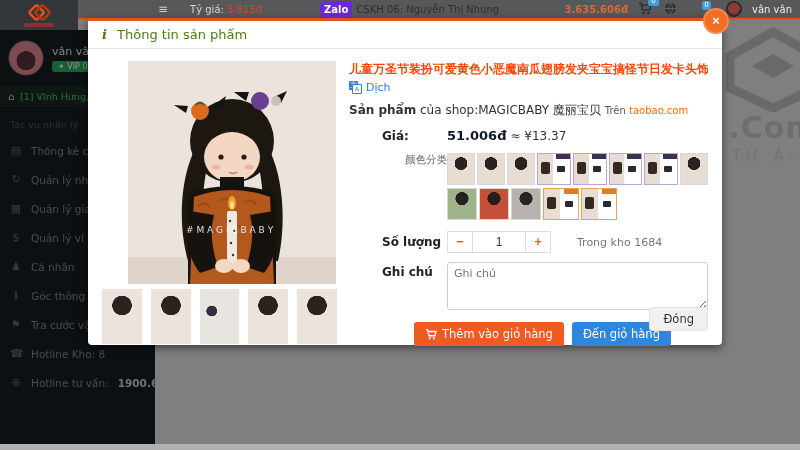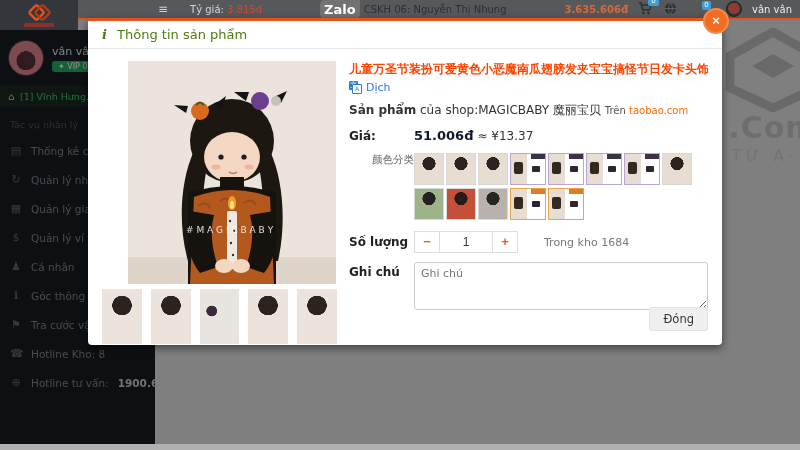--- a/index.html
+++ b/index.html
@@ -7,21 +7,21 @@
        font-family:"DejaVu Sans","Liberation Sans",sans-serif;background:#e3e3e3;}
 
   
   .topbar{position:absolute;left:0;top:0;width:800px;height:18px;background:#57585a;
           border-bottom:2px solid #e8511b;z-index:60;display:flex;align-items:center;
           font-size:10px;color:#d6d6d6;}
   .hamburger{margin-left:158px;color:#cfcfcf;font-size:12px;line-height:18px;cursor:pointer;}
   .tygia{margin-left:22px;white-space:nowrap;}
   .tygia .val{color:#cf4a33;font-weight:normal;}
   .zalo-wrap{margin-left:58px;display:flex;align-items:center;gap:4px;white-space:nowrap;color:#2e2e2e;}
-  .zalo-pill{background:#737373;color:#fff;font-size:13px;font-weight:bold;
+  .zalo-pill{background:#6d28d9;color:#fff;font-size:10px;font-weight:bold;
              border-radius:6px 2px 6px 6px;padding:3px 4px;}
   .tb-right{margin-left:auto;display:flex;align-items:center;gap:10px;padding-right:8px;}
   .balance{color:#d8693b;font-weight:bold;}
   .tb-ic{position:relative;width:16px;height:14px;display:inline-block;}
   .tb-badge{position:absolute;top:-5px;right:-5px;background:#3f9ddb;color:#fff;font-size:7px;
             min-width:9px;height:9px;line-height:9px;text-align:center;border-radius:2px;padding:0 1px;}
   .tb-avatar{width:14px;height:14px;border-radius:50%;background:radial-gradient(circle at 50% 45%,#8d3b34 0 55%,#2f3133 56%);border:1px solid #222;}
   .tb-user{color:#ececec;}
   .hidden-badge{position:absolute;left:702px;top:1px;z-index:62;background:#3f9ddb;color:#fff;
             font-size:7px;min-width:9px;height:9px;line-height:9px;text-align:center;border-radius:2px;}
@@ -84,21 +84,21 @@
   .translate-row{display:flex;align-items:center;gap:4px;margin-top:3px;color:#2b7de0;font-size:11px;cursor:pointer;}
   .tr-ic{width:13px;height:13px;position:relative;}
   .tr-ic .b1{position:absolute;left:0;top:0;width:9px;height:9px;background:#2b7de0;border-radius:1px;
              color:#fff;font-size:7px;line-height:9px;text-align:center;}
   .tr-ic .b2{position:absolute;right:0;bottom:0;width:8px;height:8px;background:#fff;border:1px solid #2b7de0;
              border-radius:1px;color:#2b7de0;font-size:6px;line-height:7px;text-align:center;}
   .shop-row{margin-top:8px;font-size:12px;white-space:nowrap;overflow:hidden;}
   .shop-row .trn{font-size:10px;color:#555;}
   .shop-link{color:#ff6a00;text-decoration:none;font-size:10px;cursor:pointer;}
   .price-row{margin-top:9px;display:flex;align-items:baseline;}
-  .lbl{width:65px;flex:0 0 65px;font-weight:bold;font-size:12px;color:#222;}
+  .lbl{width:65px;flex:0 0 65px;font-weight:bold;font-size:12px;color:#222;margin-left:33px;}
   .lbl.cjk{font-weight:normal;font-size:10.5px;color:#666;}
   .price-vnd{color:#0f172a;font-weight:bold;font-size:13px;}
   .price-cny{color:#333;font-size:12px;margin-left:4px;}
   .variants-row{margin-top:10px;display:flex;text-align:right;}
   .vrows{flex:1;min-width:0;}
   .vrow{display:flex;gap:2px;margin-bottom:3px;}
   .vth{height:32px;cursor:pointer;border:1px solid #d8d8d8;box-sizing:border-box;}
   .vth.photo{width:30px;background:radial-gradient(circle at 50% 32%,#2a2320 0 26%,#e7ddd2 27%),
              linear-gradient(180deg,#e7ddd2 0 48%,#a8541f 49%,#8a4418 100%);}
   .vth.photo.g{background:radial-gradient(circle at 50% 32%,#25211e 0 26%,#9fb38a 27%),
@@ -372,18 +372,27 @@
           <input class="st-val" value="1" style="">
           <button class="st-btn">+</button>
         </span>
         <span class="stock">Trong kho 1684</span>
       </div>
       <div class="note-row">
         <span class="lbl">Ghi chú</span>
         <textarea class="note-ta" placeholder="Ghi chú" style=""></textarea>
       </div>
       <div class="action-row">
+        <button class="btn btn-add">
+          <svg width="12" height="11" viewBox="0 0 14 13">
+              <path d="M1 1h2l1.6 7h7l1.4-5H4" fill="none" stroke="#fff" stroke-width="1.6"></path>
+              <circle cx="5.5" cy="11" r="1.3" fill="#fff"></circle>
+              <circle cx="10.5" cy="11" r="1.3" fill="#fff"></circle>
+            </svg>
+          <span>Thêm vào giỏ hàng</span>
+        </button>
+        <button class="btn btn-go">Đến giỏ hàng</button>
       </div>
     </div>
   </div>
 
   <button class="btn-close-f">Đóng</button>
 </div>
 
 </body></html>

